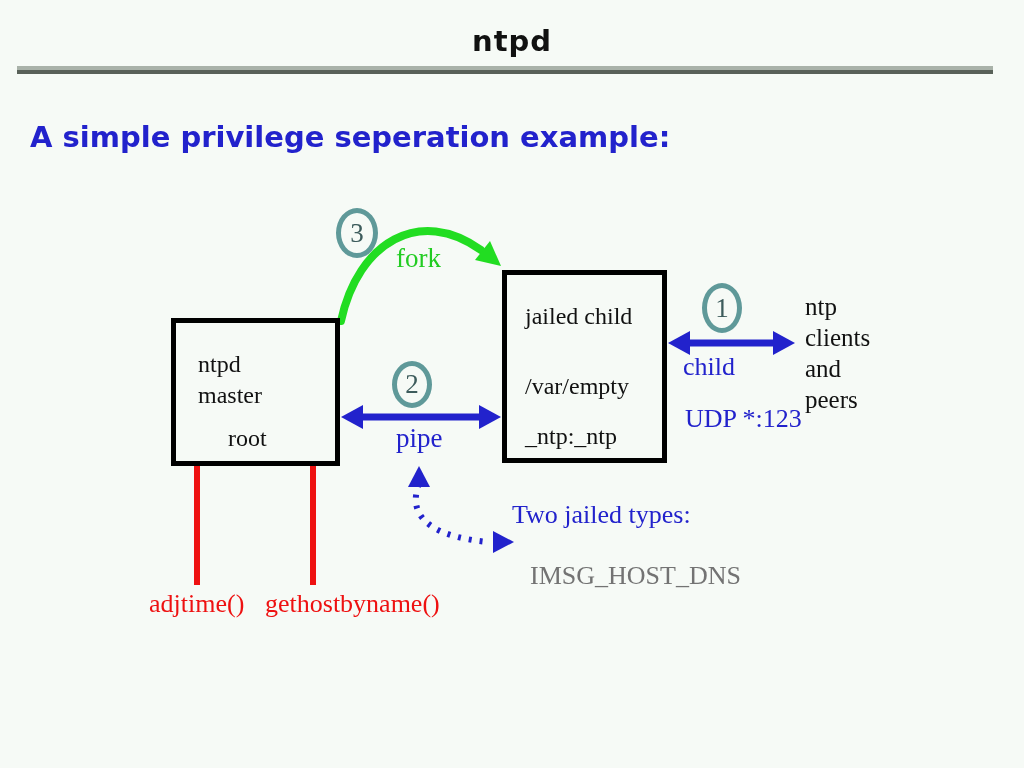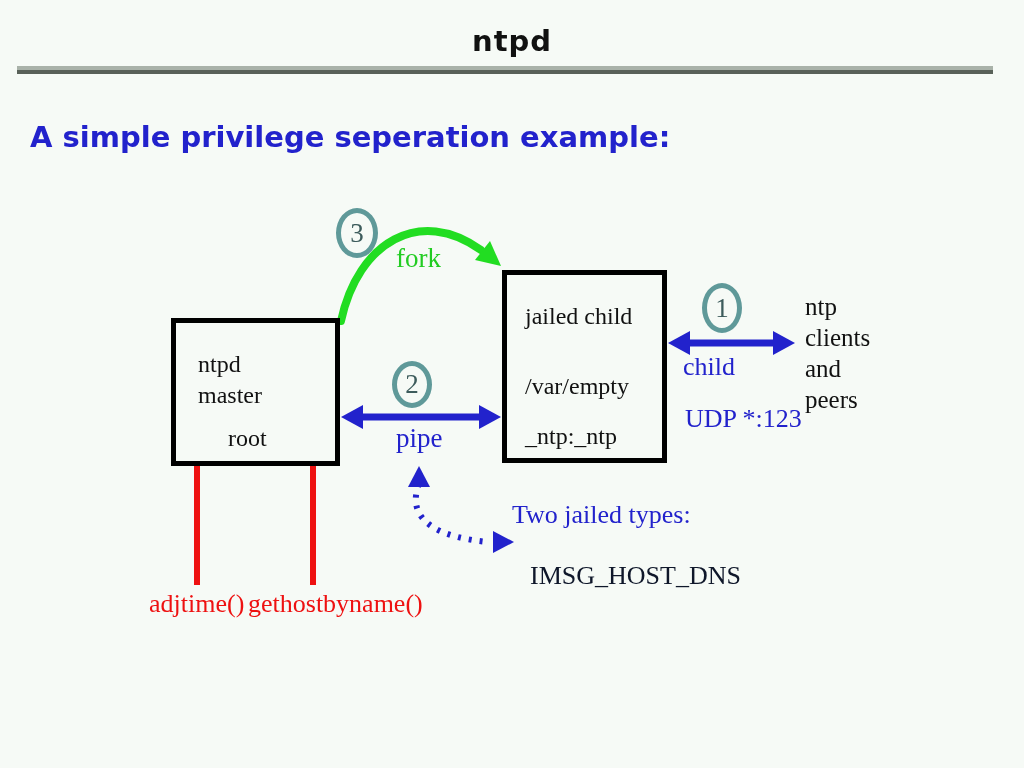--- a/index.html
+++ b/index.html
@@ -50,23 +50,23 @@
   #step1{left:702px;top:283px;width:40px;height:50px;}
   
   .lbl{white-space:nowrap;}
   #fork-label   {left:396px;top:243px;font-size:27px;color:#22cc22;}
   #pipe-label   {left:396px;top:423px;font-size:27px;color:#2222cc;}
   #socket-label {left:683px;top:352px;font-size:26px;color:#2222cc;}
   #udp-label    {left:685px;top:380px;font-size:26px;color:#2222cc;margin-top:24px;}
   #clients-label{left:805px;top:291px;font-size:25px;color:#111;line-height:31px;}
   #msg-title    {left:512px;top:500px;font-size:26px;color:#2222cc;}
   #msg-1        {left:531px;top:531px;font-size:26px;color:#2222cc;}
-  #msg-2        {left:530px;top:561px;font-size:26px;color:#0f172a;}
+  #msg-2        {left:530px;top:561px;font-size:26px;color:#737373;}
   #adjtime-label{left:149px;top:589px;font-size:26px;color:#ee1111;}
-  #gethost-label{left:248px;top:589px;font-size:26px;color:#ee1111;}
+  #gethost-label{left:265px;top:589px;font-size:26px;color:#ee1111;}
   #arrow-layer{left:0;top:0;width:1024px;height:768px;pointer-events:none;}
 </style>
 </head>
 <body>
 
 <div id="slide">
 
   <div class="abs" id="title">ntpd</div>
   <div class="abs" id="rule-light"></div>
   <div class="abs" id="rule-dark"></div>

